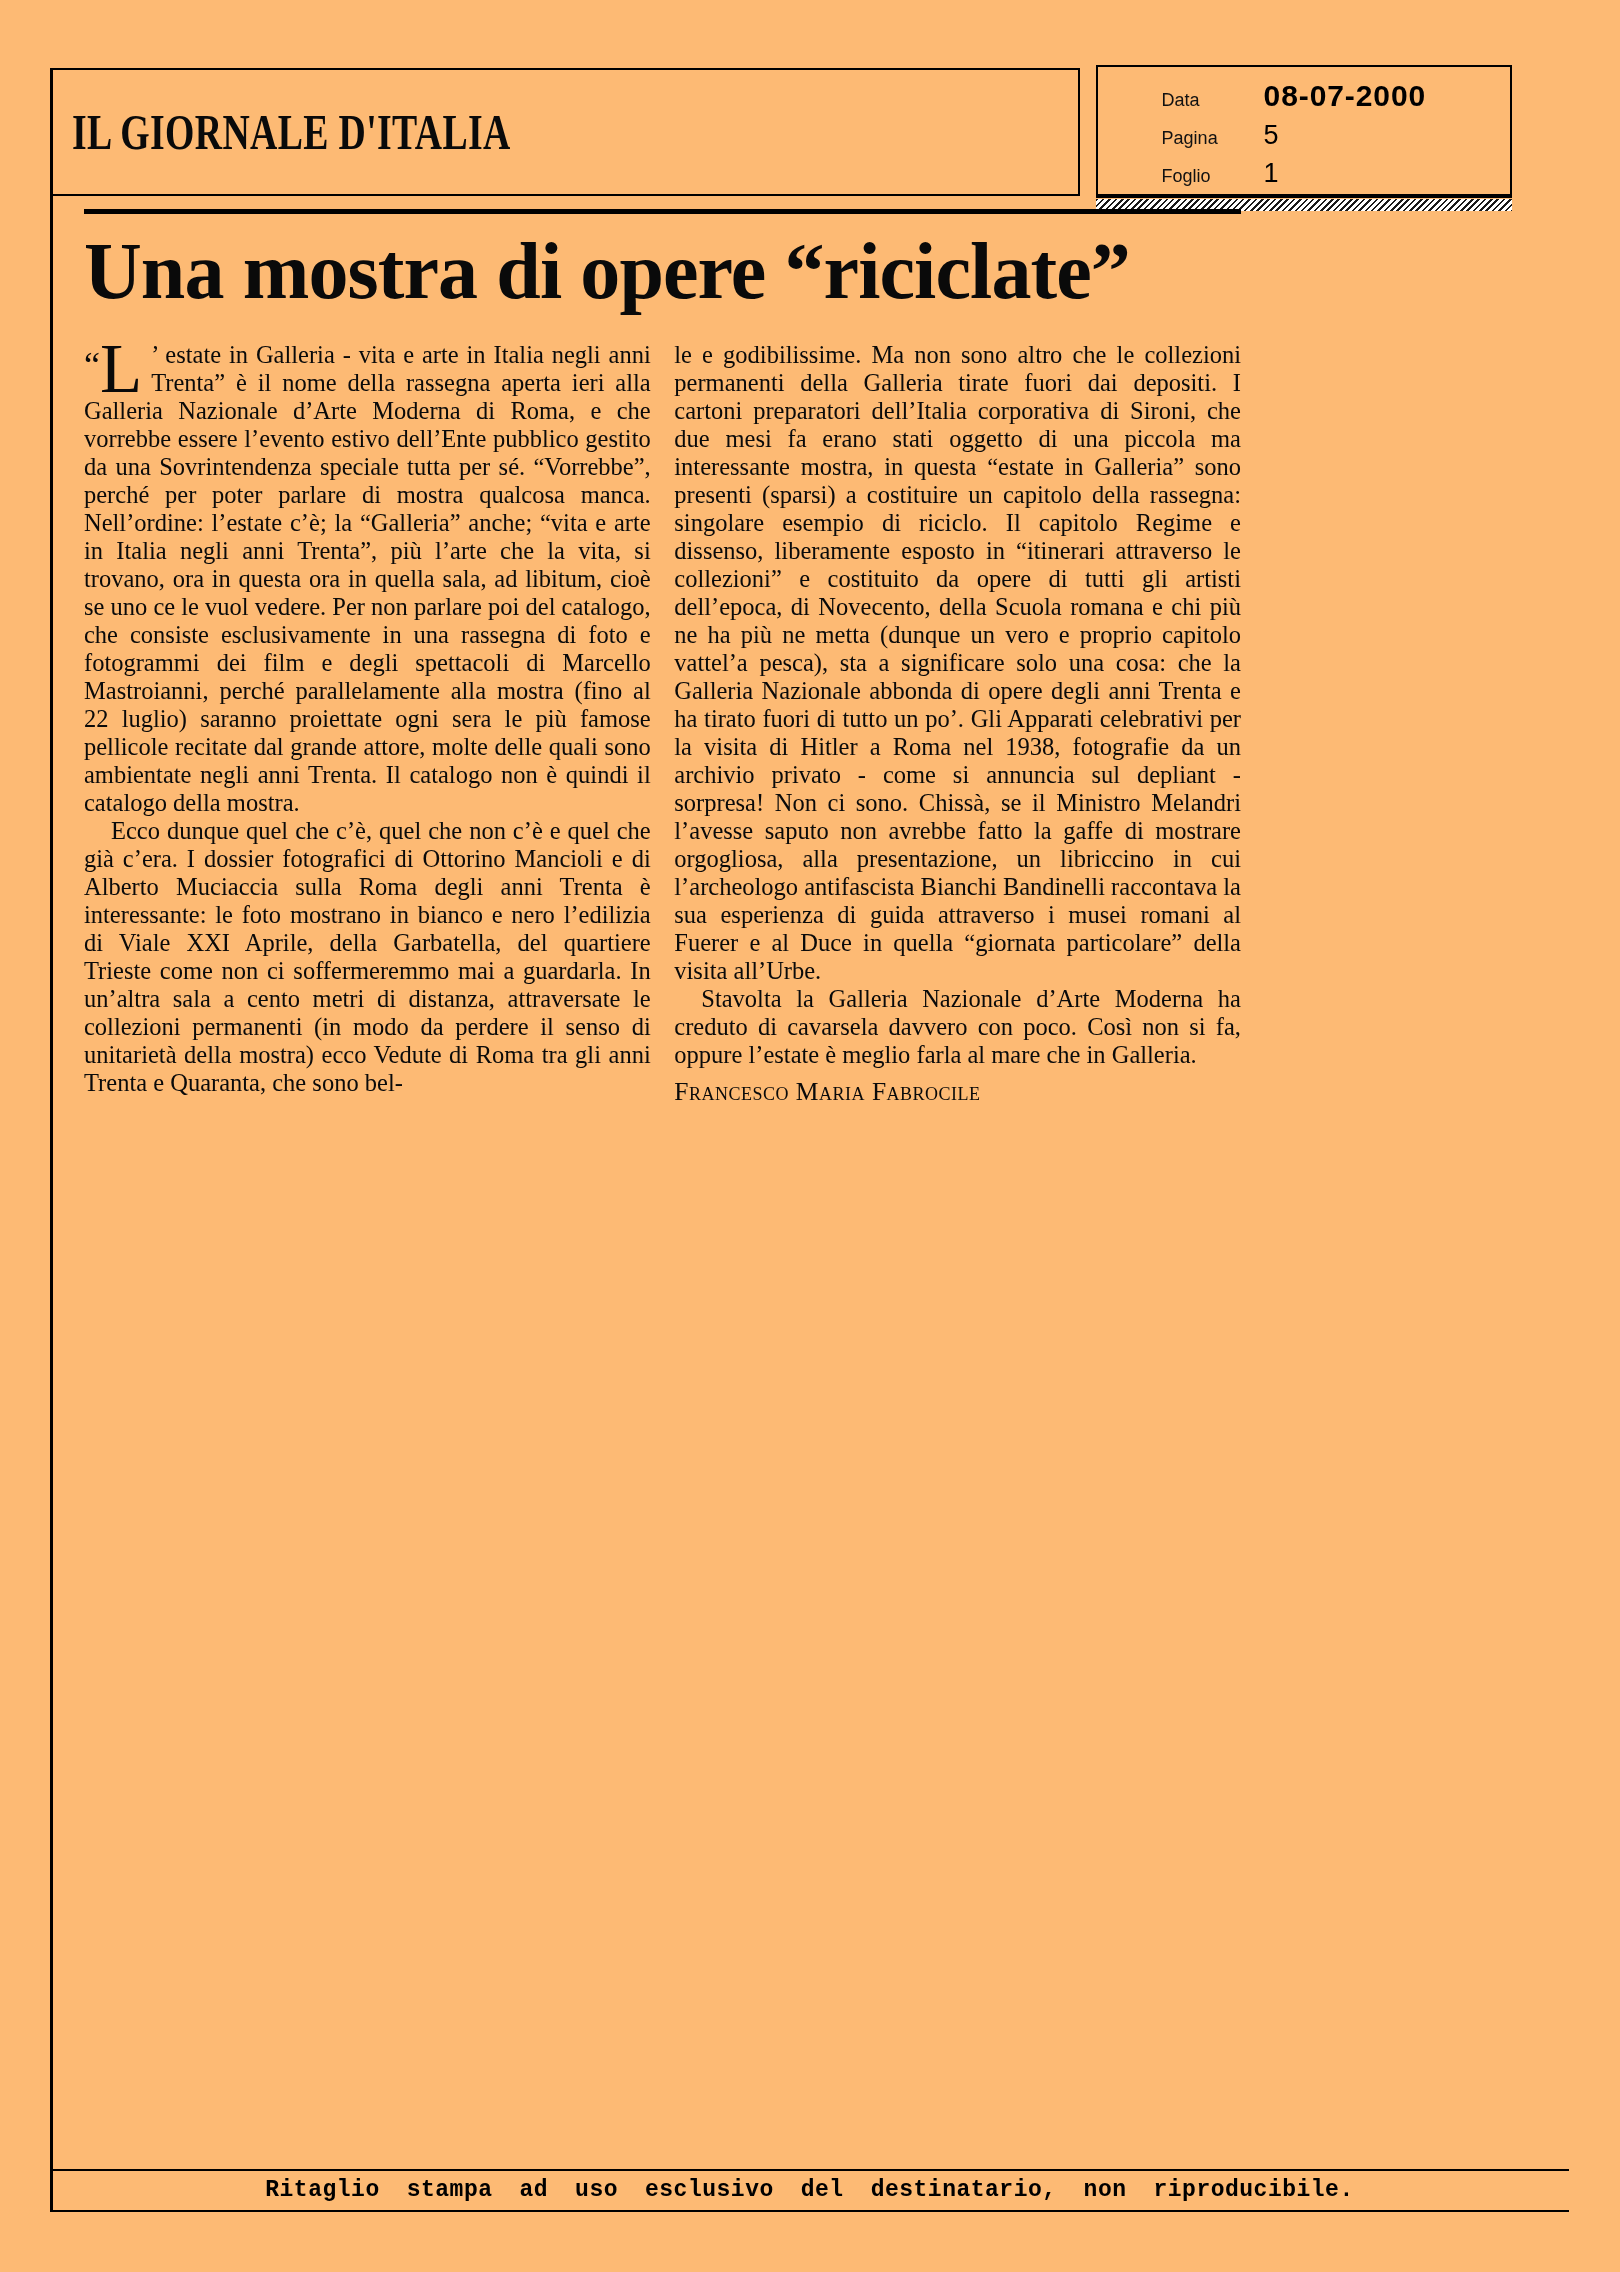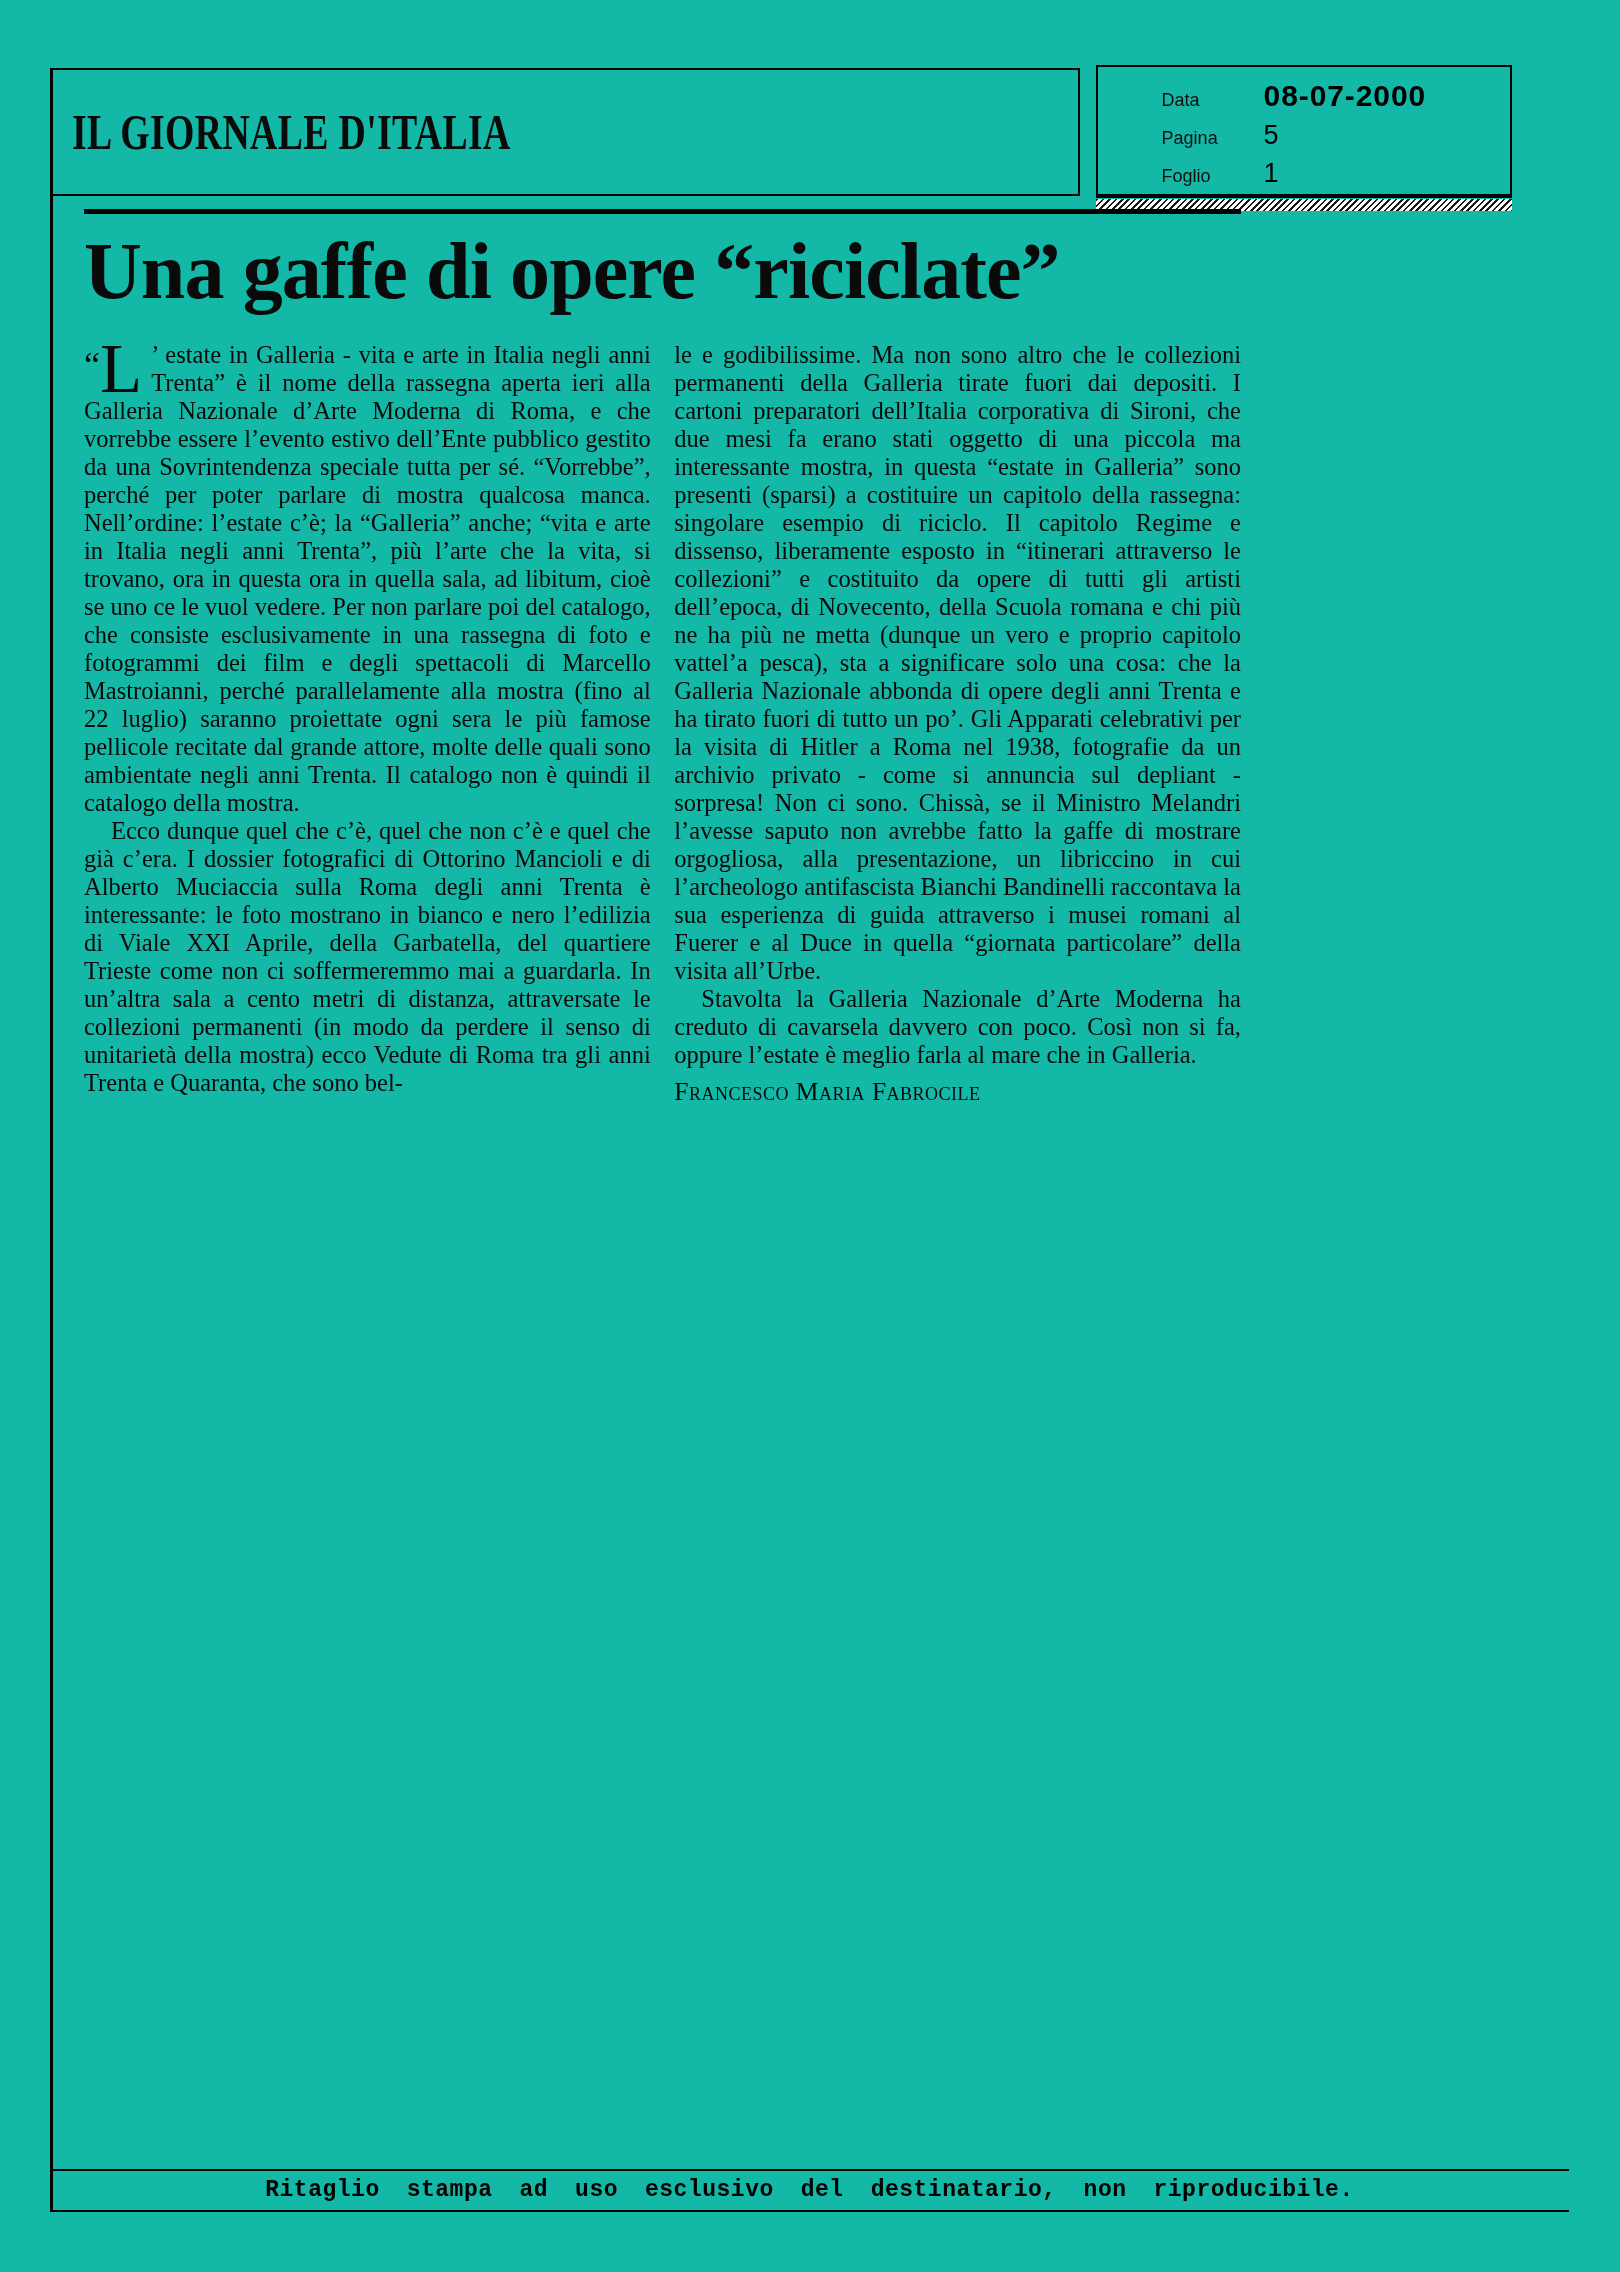--- a/index.html
+++ b/index.html
@@ -1,21 +1,21 @@
 <!DOCTYPE html>
 <html style="font-size:14.5px"><head>
 <meta charset="utf-8">
 <style>
   * { box-sizing: border-box; }
   html, body { margin: 0; padding: 0; background: #ffffff; }
   .page {
     position: relative;
     width: 1620px;
     height: 2273px;
-    background: #14b8a6;
+    background: #fdba74;
     color: #0a0a0a;
     font-family: "Liberation Serif", serif;
     overflow: hidden;
   }
 
   
   .left-rule {
     position: absolute;
     left: 50px; top: 68px;
     width: 2.7px; height: 2143px;
@@ -163,21 +163,21 @@
     <div class="meta-row">
       <span class="meta-label">Foglio</span>
       <span class="meta-value">1</span>
     </div>
   </div>
 
   <div class="hatch"></div>
 
   <div class="article">
     <div class="top-rule"></div>
-    <h1 class="headline">Una gaffe di opere “riciclate”</h1>
+    <h1 class="headline">Una mostra di opere “riciclate”</h1>
 
     <div class="columns">
       <div class="col">
         <p class="para">
           <span class="dropcap">
             <span class="dc-quote">“</span><span class="dc-letter">L</span>
           </span><span>’ estate in Galleria - vita e arte in Italia negli anni Trenta” è il nome della rassegna aperta ieri alla Galleria Nazionale d’Arte Moderna di Roma, e che vorrebbe essere l’evento estivo dell’Ente pubblico gestito da una Sovrintendenza speciale tutta per sé. “Vorrebbe”, perché per poter parlare di mostra qualcosa manca. Nell’ordine: l’estate c’è; la “Galleria” anche; “vita e arte in Italia negli anni Trenta”, più l’arte che la vita, si trovano, ora in questa ora in quella sala, ad libitum, cioè se uno ce le vuol vedere. Per non parlare poi del catalogo, che consiste esclusivamente in una rassegna di foto e fotogrammi dei film e degli spettacoli di Marcello Mastroianni, perché parallelamente alla mostra (fino al 22 luglio) saranno proiettate ogni sera le più famose pellicole recitate dal grande attore, molte delle quali sono ambientate negli anni Trenta. Il catalogo non è quindi il catalogo della mostra.</span>
         </p>
         <p class="para indent">Ecco dunque quel che c’è, quel che non c’è e quel che già c’era. I dossier fotografici di Ottorino Mancioli e di Alberto Muciaccia sulla Roma degli anni Trenta è interessante: le foto mostrano in bianco e nero l’edilizia di Viale XXI Aprile, della Garbatella, del quartiere Trieste come non ci soffermeremmo mai a guardarla. In un’altra sala a cento metri di distanza, attraversate le collezioni permanenti (in modo da perdere il senso di unitarietà della mostra) ecco Vedute di Roma tra gli anni Trenta e Quaranta, che sono bel-</p>
       </div>

